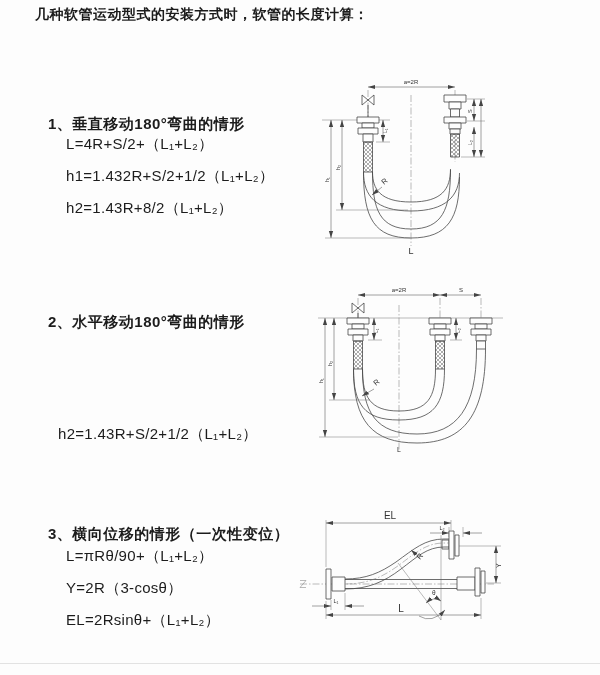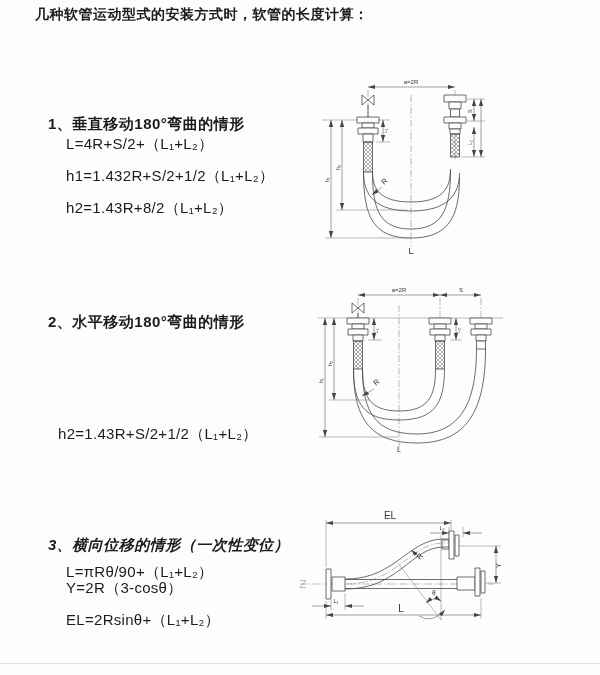--- a/index.html
+++ b/index.html
@@ -4,21 +4,21 @@
 <style>
   html,body{margin:0;padding:0;background:#fff;}
   .page{position:relative;width:600px;height:675px;background:#fdfdfd;overflow:hidden;
         font-family:"Liberation Sans","DejaVu Sans",sans-serif;color:#1c1c1c;}
   .abs{position:absolute;white-space:nowrap;}
   .title{left:35px;top:6px;font-size:14px;font-weight:700;letter-spacing:.5px;}
   .heading{font-size:15px;font-weight:700;letter-spacing:.5px;margin-top:8px;}
   .formula{font-size:15px;font-weight:400;letter-spacing:.3px;}
   #h1x{left:48px;top:107px;} #f11{left:66px;top:135px;} #f12{left:66px;top:167px;} #f13{left:66px;top:199px;}
   #h2x{left:48px;top:305px;} #f21{left:66px;top:333px;} #f22{left:66px;top:365px;} #f23{left:58px;top:397px;margin-top:28px;}
-  #h3x{left:48px;top:528px;font-style:italic;} #f31{left:66px;top:547px;margin-top:16px;} #f32{left:66px;top:579px;} #f33{left:66px;top:611px;}
+  #h3x{left:48px;top:517px;} #f31{left:66px;top:547px;} #f32{left:66px;top:579px;} #f33{left:66px;top:611px;}
   #d1{left:310px;top:70px;} #d2{left:310px;top:280px;} #d3{left:298px;top:503px;}
   svg{position:absolute;}
   svg line,svg path,svg rect{vector-effect:non-scaling-stroke;}
   .ln{stroke:#474747;stroke-width:.8;fill:none;}
   .dim{stroke:#555;stroke-width:.55;fill:none;}
   .thin{stroke:#666;stroke-width:.45;fill:none;}
   .cl{stroke:#777;stroke-width:.5;fill:none;stroke-dasharray:7 2 1.5 2;}
   .fl{fill:#fdfdfd;stroke:#474747;stroke-width:.8;}
   .lab{font-family:"Liberation Sans","DejaVu Sans",sans-serif;fill:#333;}
   .edge{position:absolute;left:0;right:0;top:663px;height:1px;background:#e2e2e2;}

